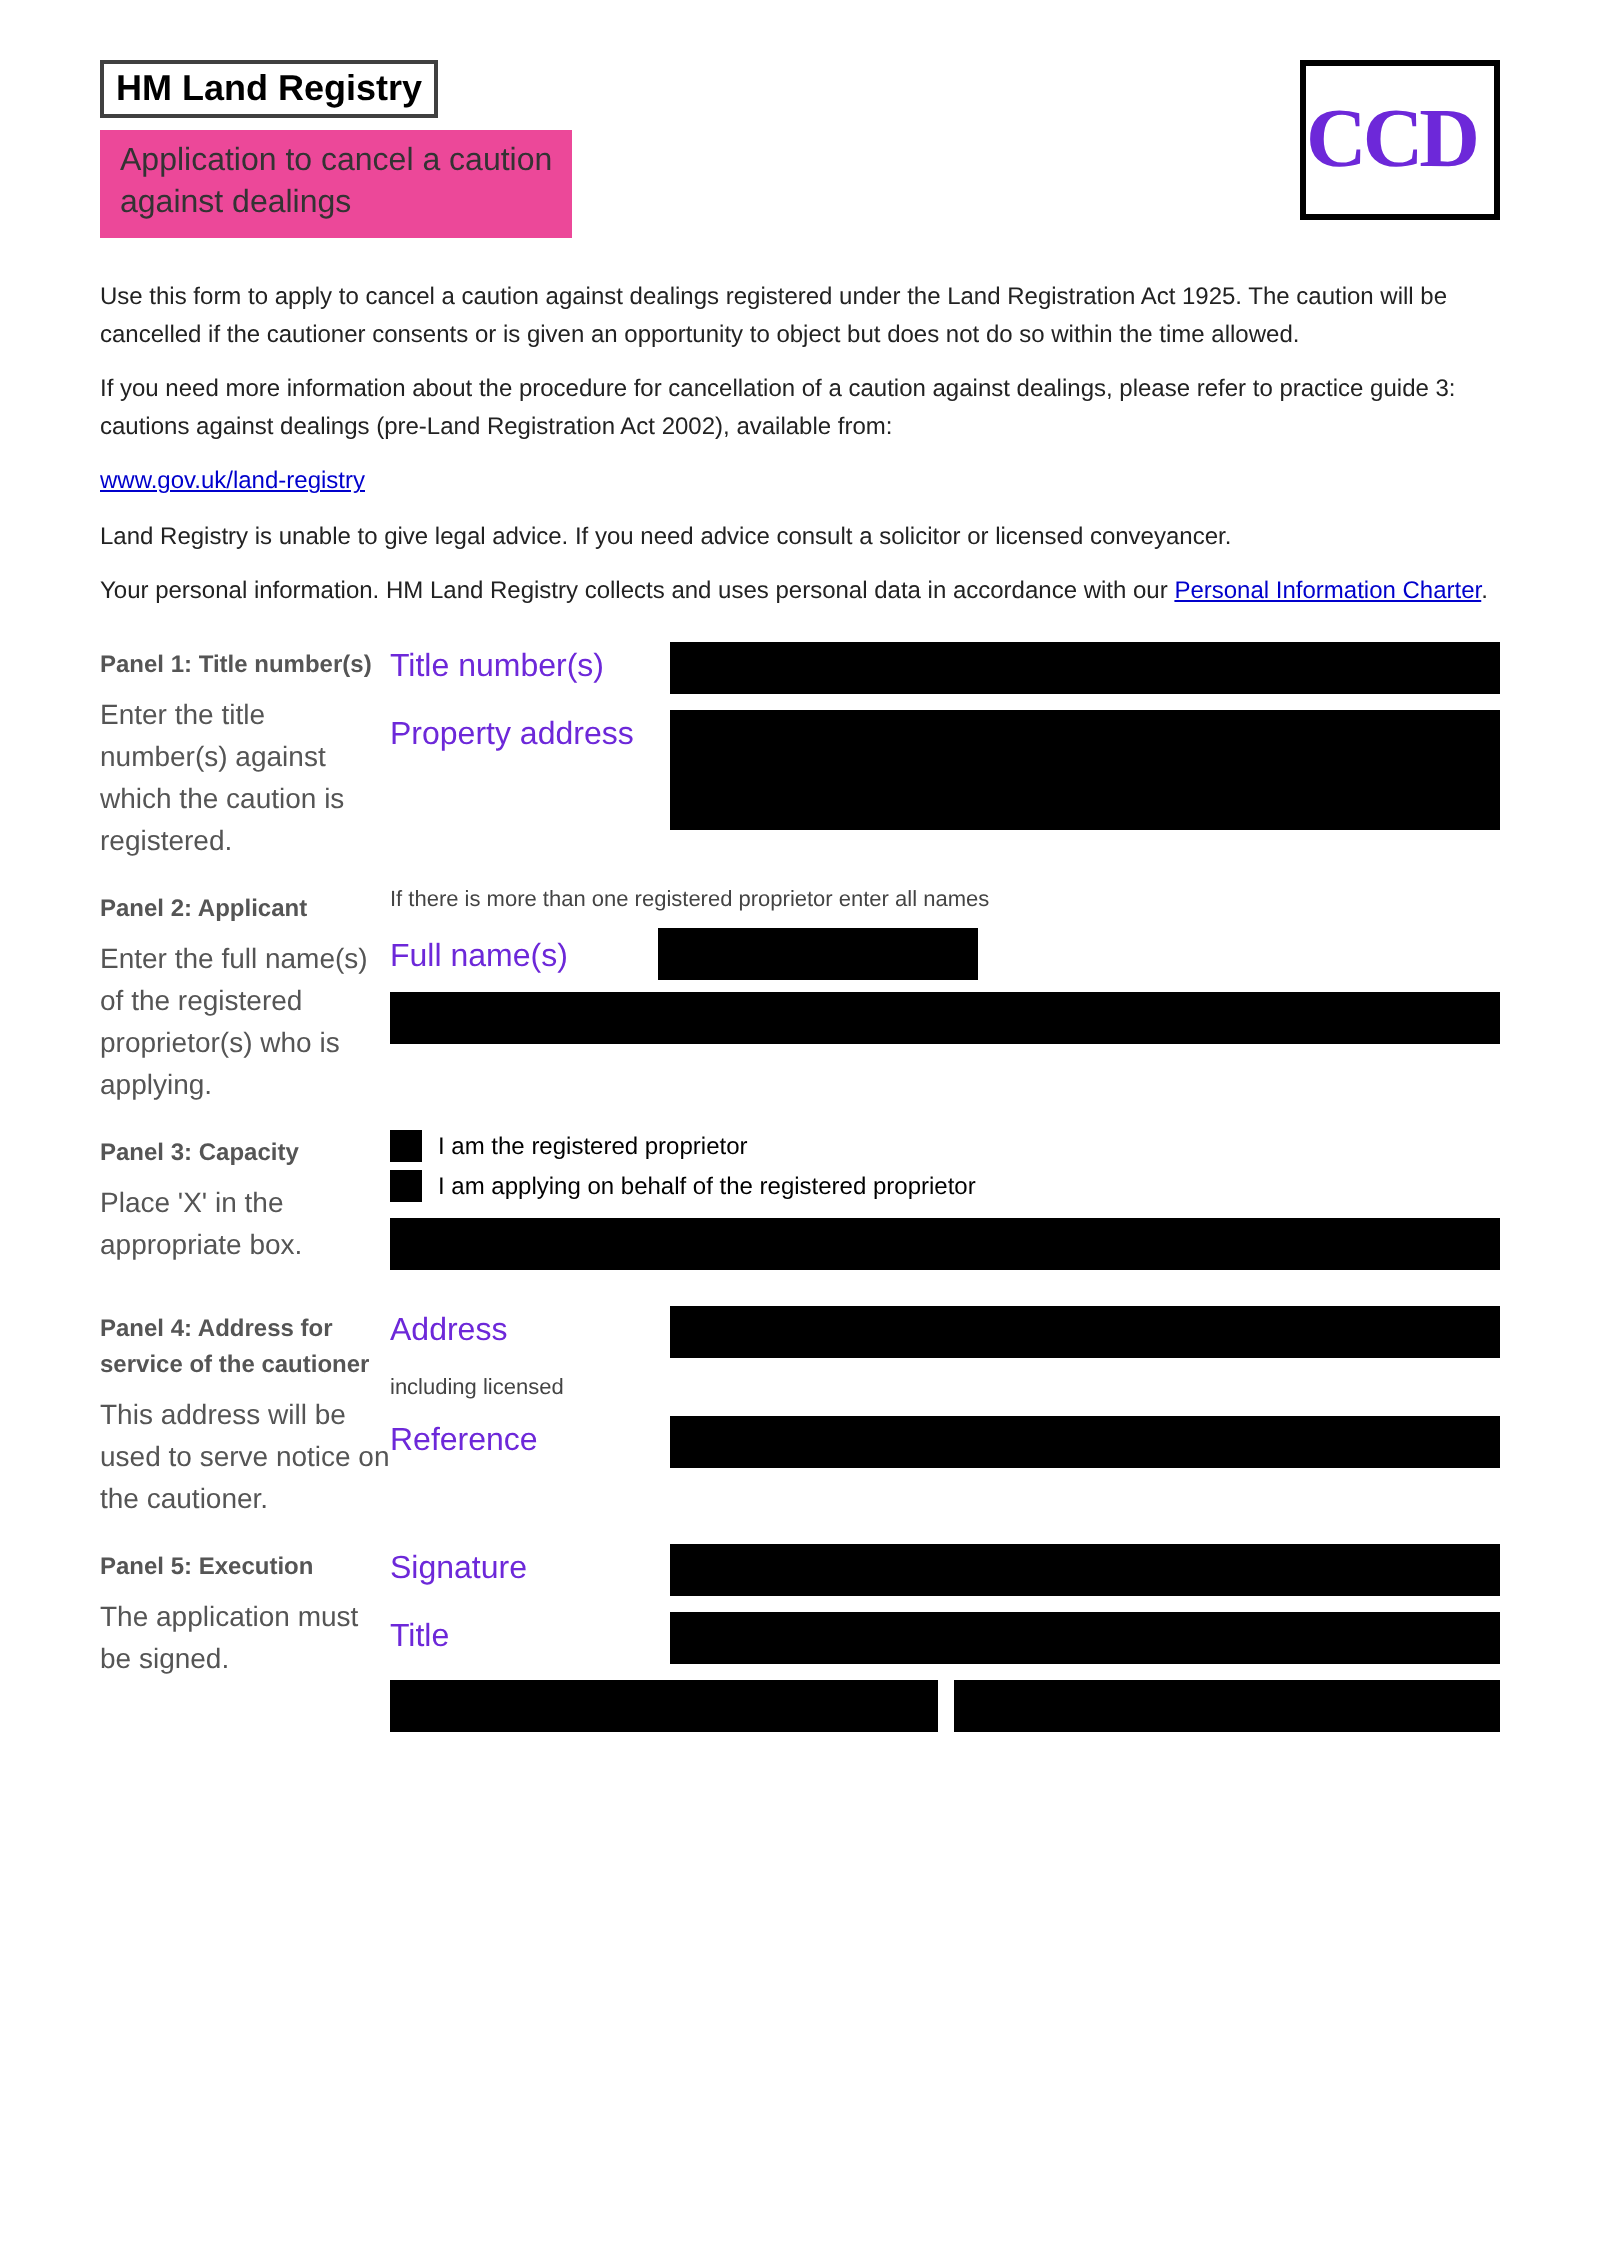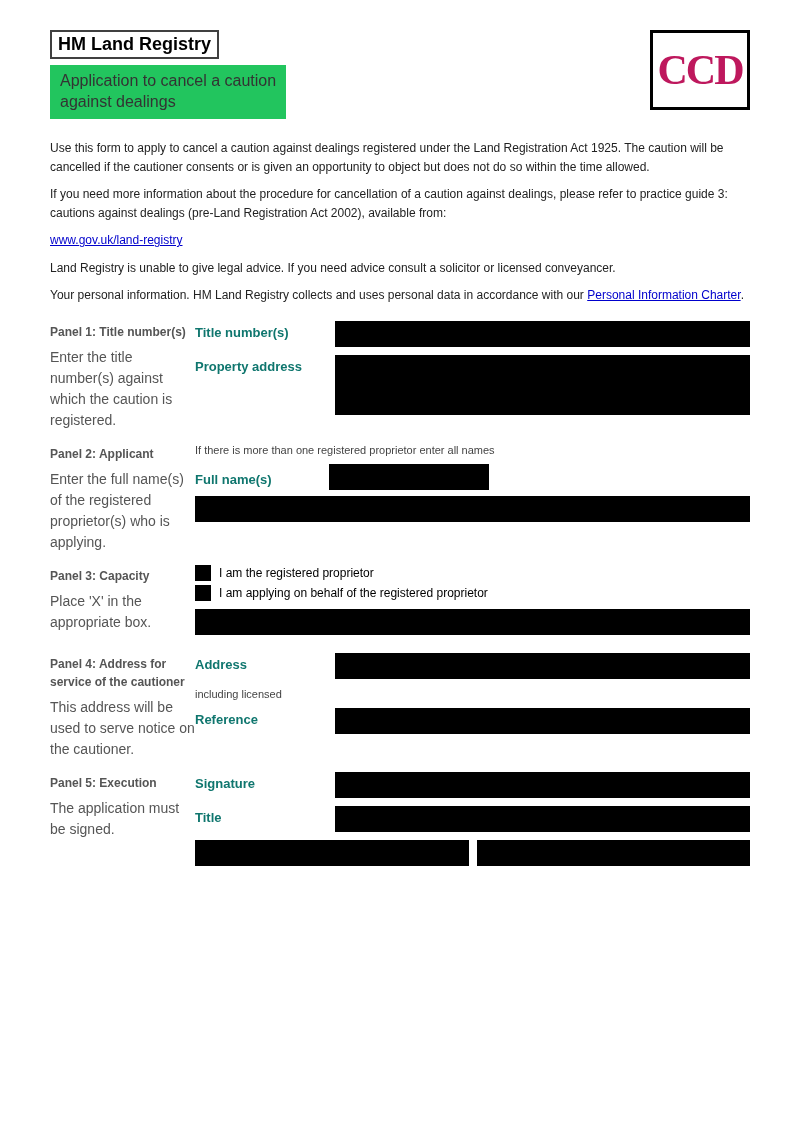--- a/index.html
+++ b/index.html
@@ -26,39 +26,39 @@
       font-size: 18px;
       font-weight: bold;
       color: #000;
       border: 2px solid #404040;
       display: inline-block;
       padding: 2px 6px;
       margin-bottom: 6px;
     }
 
     .form-title-box {
-      background: #22c55e;
+      background: #ec4899;
       padding: 6px 10px;
       font-size: 16px;
       color: #333;
       max-width: 320px;
       line-height: 1.3;
     }
 
     .ccd-logo {
       border: 3px solid #000;
       width: 100px;
       height: 80px;
       display: flex;
       align-items: center;
-      justify-content: center;
+      justify-content: flex-start;
       font-size: 42px;
       font-weight: bold;
       font-family: serif;
-      color: #be185d;
+      color: #6d28d9;
       letter-spacing: -2px;
     }
 
     .intro-section {
       margin-bottom: 16px;
       font-size: 12px;
       line-height: 1.6;
       color: #222;
     }
 
@@ -72,25 +72,24 @@
     }
 
     .field-row {
       display: flex;
       align-items: flex-start;
       margin-bottom: 8px;
       gap: 10px;
     }
 
     .field-label {
-      font-size: 13px;
-      color: #0f766e;
+      font-size: 16px;
+      color: #6d28d9;
       min-width: 130px;
       padding-top: 4px;
-      font-weight: bold;
     }
 
     .input-box {
       border: 2px solid #000;
       background: #000;
       height: 26px;
       flex: 1;
     }
 
     .input-box-tall {

